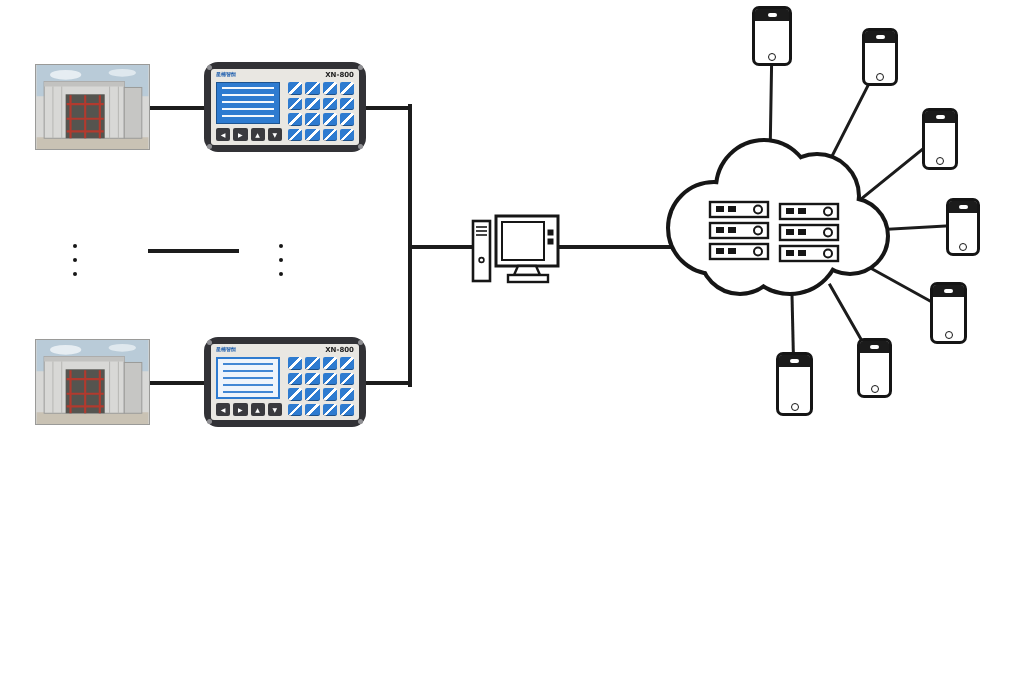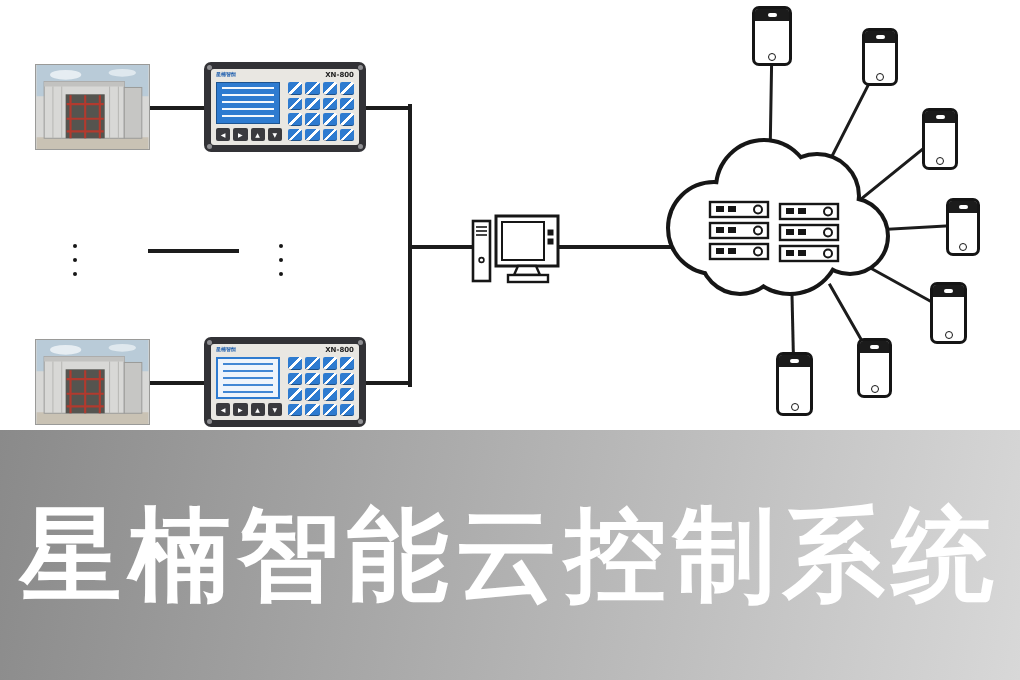--- a/index.html
+++ b/index.html
@@ -17,21 +17,21 @@
 
   .node{position:absolute;z-index:2;}
 
   
   .photo{width:115px;height:86px;border:1px solid #9a9a98;overflow:hidden;background:#d8d8d6;}
   .photo svg{display:block;}
   .photo.p-one{left:35px;top:64px;}
   .photo.p-two{left:35px;top:339px;}
 
   
-  .controller{width:162px;height:90px;background:#323236;border-radius:7px;}
+  .controller{width:162px;height:90px;background:#323236;border-radius:14px;}
   .controller.c-one{left:204px;top:62px;}
   .controller.c-two{left:204px;top:337px;}
   .screw{position:absolute;width:5px;height:5px;border-radius:50%;background:#8f8f93;z-index:3;}
   .screw.tl{left:3px;top:3px;} .screw.tr{right:3px;top:3px;}
   .screw.bl{left:3px;bottom:3px;} .screw.br{right:3px;bottom:3px;}
   .face{position:absolute;left:7px;top:7px;width:148px;height:76px;background:#e9e7e2;border-radius:3px;}
   .brand{position:absolute;left:5px;top:2px;font-size:5px;line-height:7px;color:#1f5fae;font-weight:bold;white-space:nowrap;}
   .model{position:absolute;right:5px;top:2px;font-size:7px;line-height:8px;color:#222;font-weight:bold;}
   .screen{position:absolute;left:5px;top:13px;width:64px;height:42px;background:var(--screen-blue);border:1px solid #1d538f;}
   .screen::before{content:"";position:absolute;left:5px;top:4px;right:5px;bottom:4px;
@@ -337,17 +337,14 @@
       </div>
       <div class="ph-home"></div>
     </div>
   <div class="node phone p7">
       <div class="ph-top">
         <span class="ph-cam"></span>
       </div>
       <div class="ph-home"></div>
     </div>
 
-  <div class="banner">
-    <div class="banner-title">星楠智能云控制系统</div>
-  </div>
 
 </div>
 
 </body></html>

